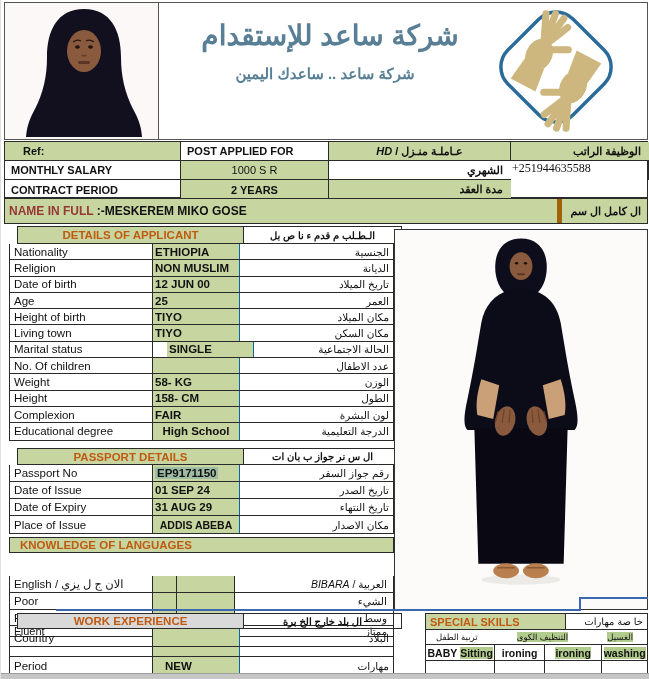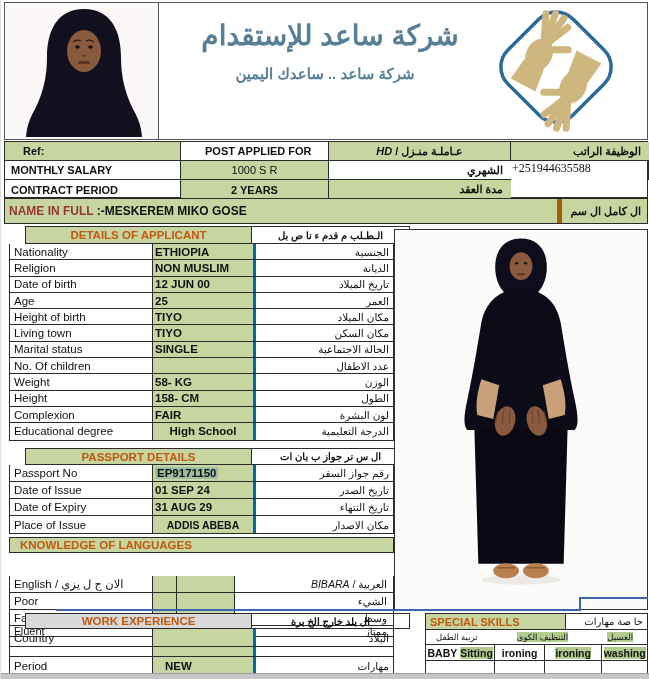--- a/index.html
+++ b/index.html
@@ -32,36 +32,36 @@
   .serif{font-family:"Liberation Serif",serif;font-size:12px;}
 
   
   .name-row{left:3px;top:198px;width:644px;height:26px;border:1px solid #2a2a2a;display:flex;}
   .name-left{width:557px;border-right:5px solid #a16207;display:flex;align-items:center;
              padding-left:4px;font-size:12px;box-sizing:border-box;}
   .name-right{flex:1;direction:rtl;display:flex;align-items:center;padding-right:6px;
               font-size:11px;font-weight:700;box-sizing:border-box;}
 
   
-  .sec-hdr{left:24px;width:385px;display:flex;border:1px solid #2a2a2a;}
+  .sec-hdr{left:16px;width:385px;display:flex;border:1px solid #2a2a2a;}
   .sec-hdr .hgreen{width:226px;border-right:1px solid #2a2a2a;display:flex;align-items:center;
                    justify-content:center;font-size:11.5px;box-sizing:border-box;}
   .sec-hdr .har{flex:1;direction:rtl;display:flex;align-items:center;justify-content:center;
                 font-size:10px;font-weight:700;box-sizing:border-box;}
   .sec-hdr-full{left:8px;width:385px;border:1px solid #2a2a2a;display:flex;align-items:center;
                 padding-left:10px;font-size:11.5px;box-sizing:border-box;}
 
   
   .tbl{left:8px;width:385px;border:1px solid #2a2a2a;border-top:none;}
   .trow{display:flex;border-bottom:1px solid #2a2a2a;box-sizing:border-box;}
   .trow:last-child{border-bottom:none;}
   .c-label{width:143px;padding-left:4px;font-size:11.5px;border-right:1px solid #2a2a2a;
            display:flex;align-items:center;box-sizing:border-box;overflow:hidden;white-space:nowrap;}
-  .c-value{width:103px;padding-left:2px;font-size:11.5px;font-weight:700;
-           border-right:3px solid #0369a1;display:flex;align-items:center;box-sizing:border-box;
+  .c-value{width:87px;padding-left:2px;font-size:11.5px;font-weight:700;
+           border-right:1px solid #0369a1;display:flex;align-items:center;box-sizing:border-box;
            overflow:hidden;white-space:nowrap;}
   .c-value.center{justify-content:center;padding-left:0;}
   .c-ar{flex:1;direction:rtl;padding-right:4px;font-size:10.5px;display:flex;align-items:center;
         box-sizing:border-box;overflow:hidden;white-space:nowrap;}
   .hl-pass{background:#9fbda4;padding:0 2px;}
 
   
   .l-label{width:143px;padding-left:4px;font-size:11.5px;border-right:1px solid #2a2a2a;
            display:flex;align-items:center;box-sizing:border-box;white-space:nowrap;overflow:hidden;}
   .l-g1{width:24px;border-right:1px solid #2a2a2a;box-sizing:border-box;}
@@ -134,21 +134,21 @@
           <path d="M-11,10 L11,10 L14,34 L-14,34 Z"></path>
         </g>
       </defs>
       <use href="#hand" transform="translate(58,48) rotate(28)"></use>
       <use href="#hand" transform="translate(92,80) rotate(208)"></use>
     </svg>
   </div>
 
   <div class="abs info">
     <div class="ic green bold" style="padding-left:18px;">Ref:</div>
-    <div class="ic bold" style="padding-left:24px;">POST  APPLIED  FOR</div>
+    <div class="ic bold" style="padding-left:6px;">POST  APPLIED  FOR</div>
     <div class="ic green rtl bold" style="justify-content:center;gap:3px;">
       <span>عـاملـة منـزل /</span>
       <span class="italic">HD</span>
     </div>
     <div class="ic green rtl bold lastcol" style="padding-right:8px;">الوظيفة الراتب</div>
 
     <div class="ic bold" style="padding-left:6px;">MONTHLY SALARY</div>
     <div class="ic green" style="justify-content:center;">1000 S R</div>
     <div class="ic rtl bold lastcol" style="padding-right:8px;">الشهري</div>
 
@@ -194,21 +194,21 @@
     <div class="trow" style="height:16.3px;">
         <div class="c-label">Height of birth</div>
         <div class="c-value green">TIYO</div>
         <div class="c-ar">مكان الميلاد</div>
       </div>
     <div class="trow" style="height:16.3px;">
         <div class="c-label">Living town</div>
         <div class="c-value green">TIYO</div>
         <div class="c-ar">مكان السكن</div>
       </div>
-    <div class="trow" style="height:16.3px;">
+    <div class="trow" style="height:16.3px;gap:14px;">
         <div class="c-label">Marital status</div>
         <div class="c-value green">SINGLE</div>
         <div class="c-ar">الحالة الاجتماعية</div>
       </div>
     <div class="trow" style="height:16.3px;">
         <div class="c-label">No. Of children</div>
         <div class="c-value green"></div>
         <div class="c-ar">عدد الاطفال</div>
       </div>
     <div class="trow" style="height:16.3px;">

